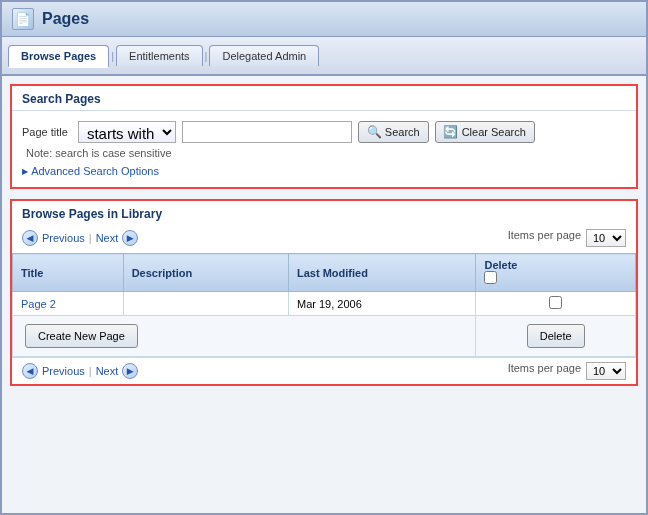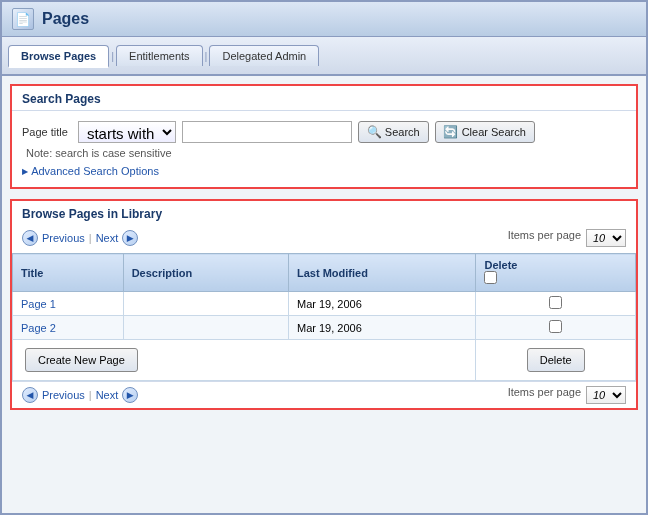--- a/index.html
+++ b/index.html
@@ -232,21 +232,20 @@
       gap: 5px;
       font-size: 11px;
       color: #555;
     }
     .items-select {
       width: 40px;
       padding: 1px 2px;
       border: 1px solid #aaa;
       background: linear-gradient(to bottom, #fff, #eee);
       font-size: 11px;
-      font-style: italic;
     }
     .data-table {
       width: 100%;
       border-collapse: collapse;
       font-size: 11px;
     }
     .data-table th {
       background: linear-gradient(to bottom, #d8e6f8, #b8cfea);
       border: 1px solid #a0b8d0;
       padding: 5px 8px;
@@ -384,30 +383,20 @@
             <th>Last Modified</th>
             <th>
               <span>Delete</span><br>
               <input type="checkbox" style="">
             </th>
           </tr>
         </thead>
         <tbody>
           <tr>
             <td>
-              <a class="link-cell">Page 1</a>
-            </td>
-            <td></td>
-            <td>Mar 19, 2006</td>
-            <td class="delete-cell checkbox-cell">
-              <input type="checkbox" style="">
-            </td>
-          </tr>
-          <tr>
-            <td>
               <a class="link-cell">Page 2</a>
             </td>
             <td></td>
             <td>Mar 19, 2006</td>
             <td class="delete-cell checkbox-cell">
               <input type="checkbox" style="">
             </td>
           </tr>
           <tr>
             <td colspan="3">

